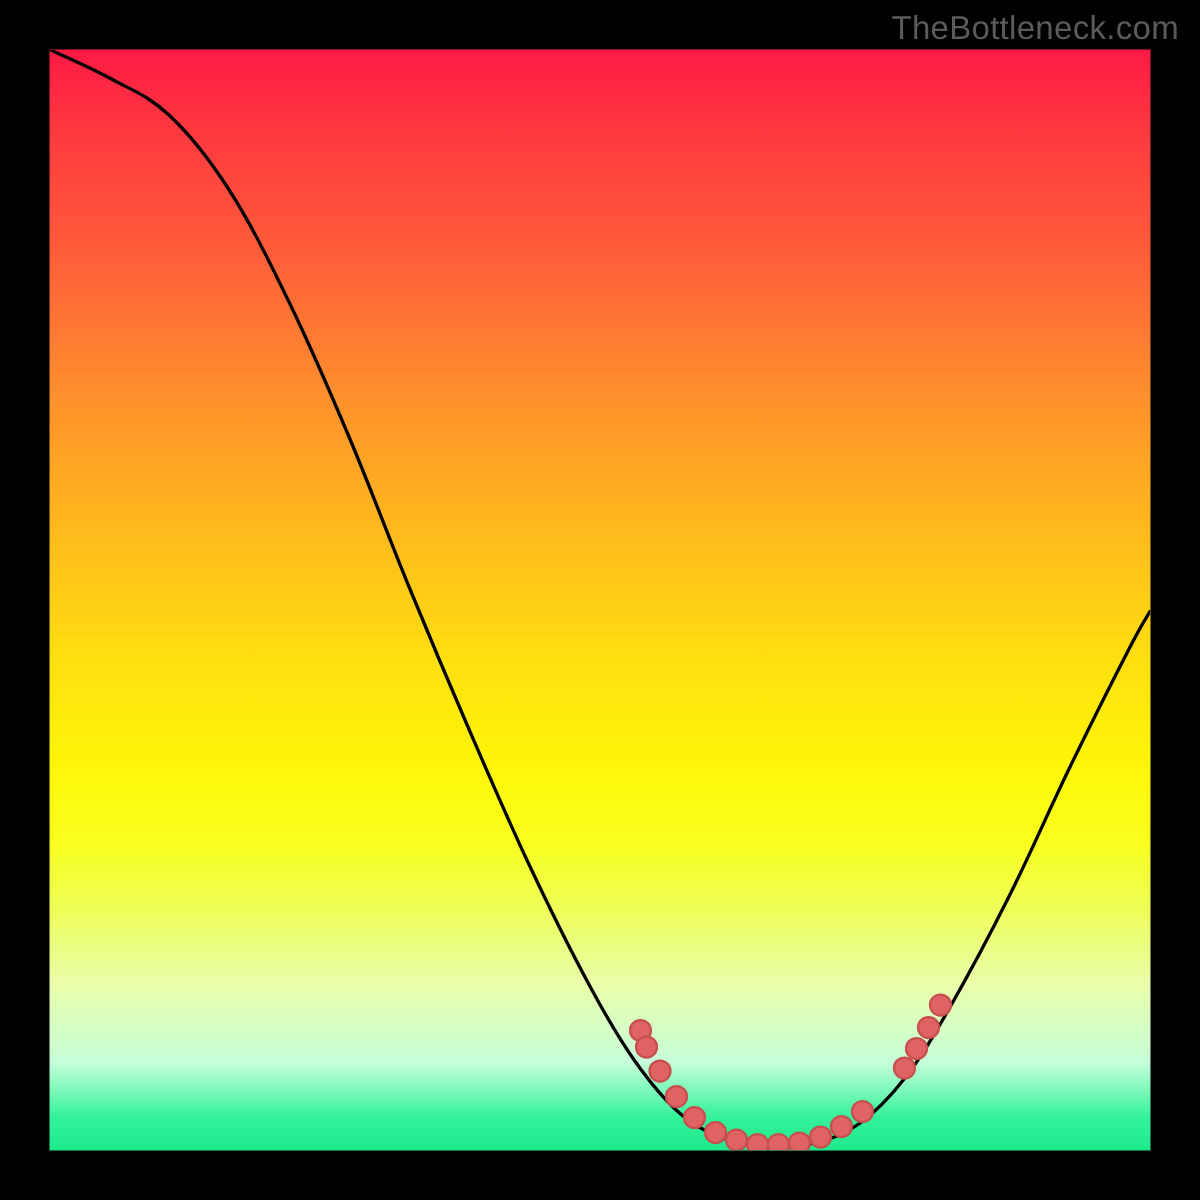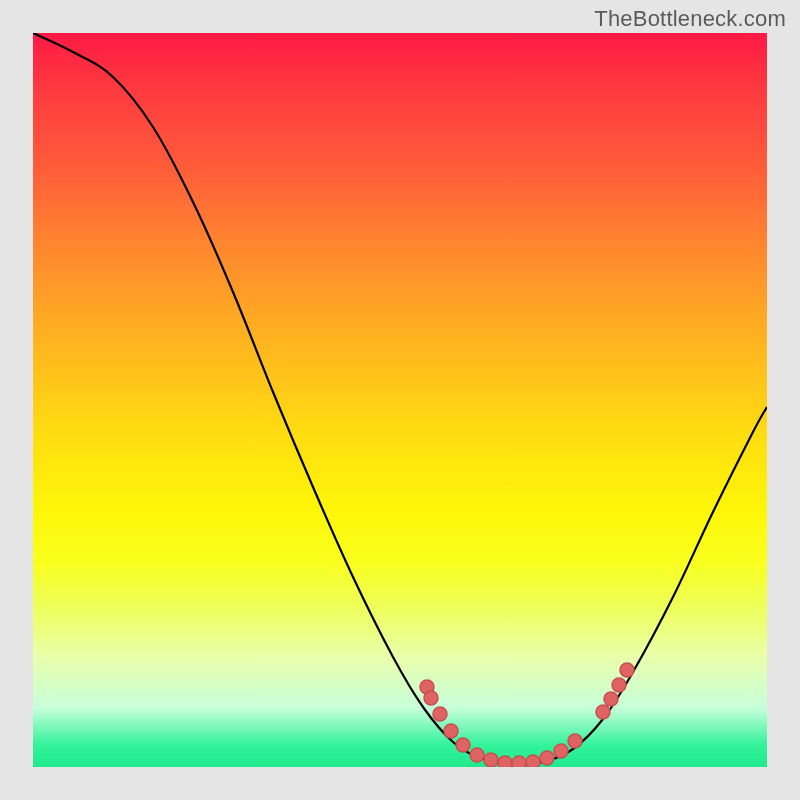--- a/index.html
+++ b/index.html
@@ -5,21 +5,21 @@
   body {
     margin: 0;
     padding: 0;
     background: #ffffff;
     font-family: Arial, sans-serif;
   }
   .container {
     width: 800px;
     height: 800px;
     position: relative;
-    background: #e5e5e5;
+    background: #000000;
   }
   .watermark {
     position: absolute;
     top: 6px;
     right: 14px;
     color: #5b5b5b;
     font-size: 22px;
     font-weight: 500;
     letter-spacing: 0.2px;
     z-index: 10;

